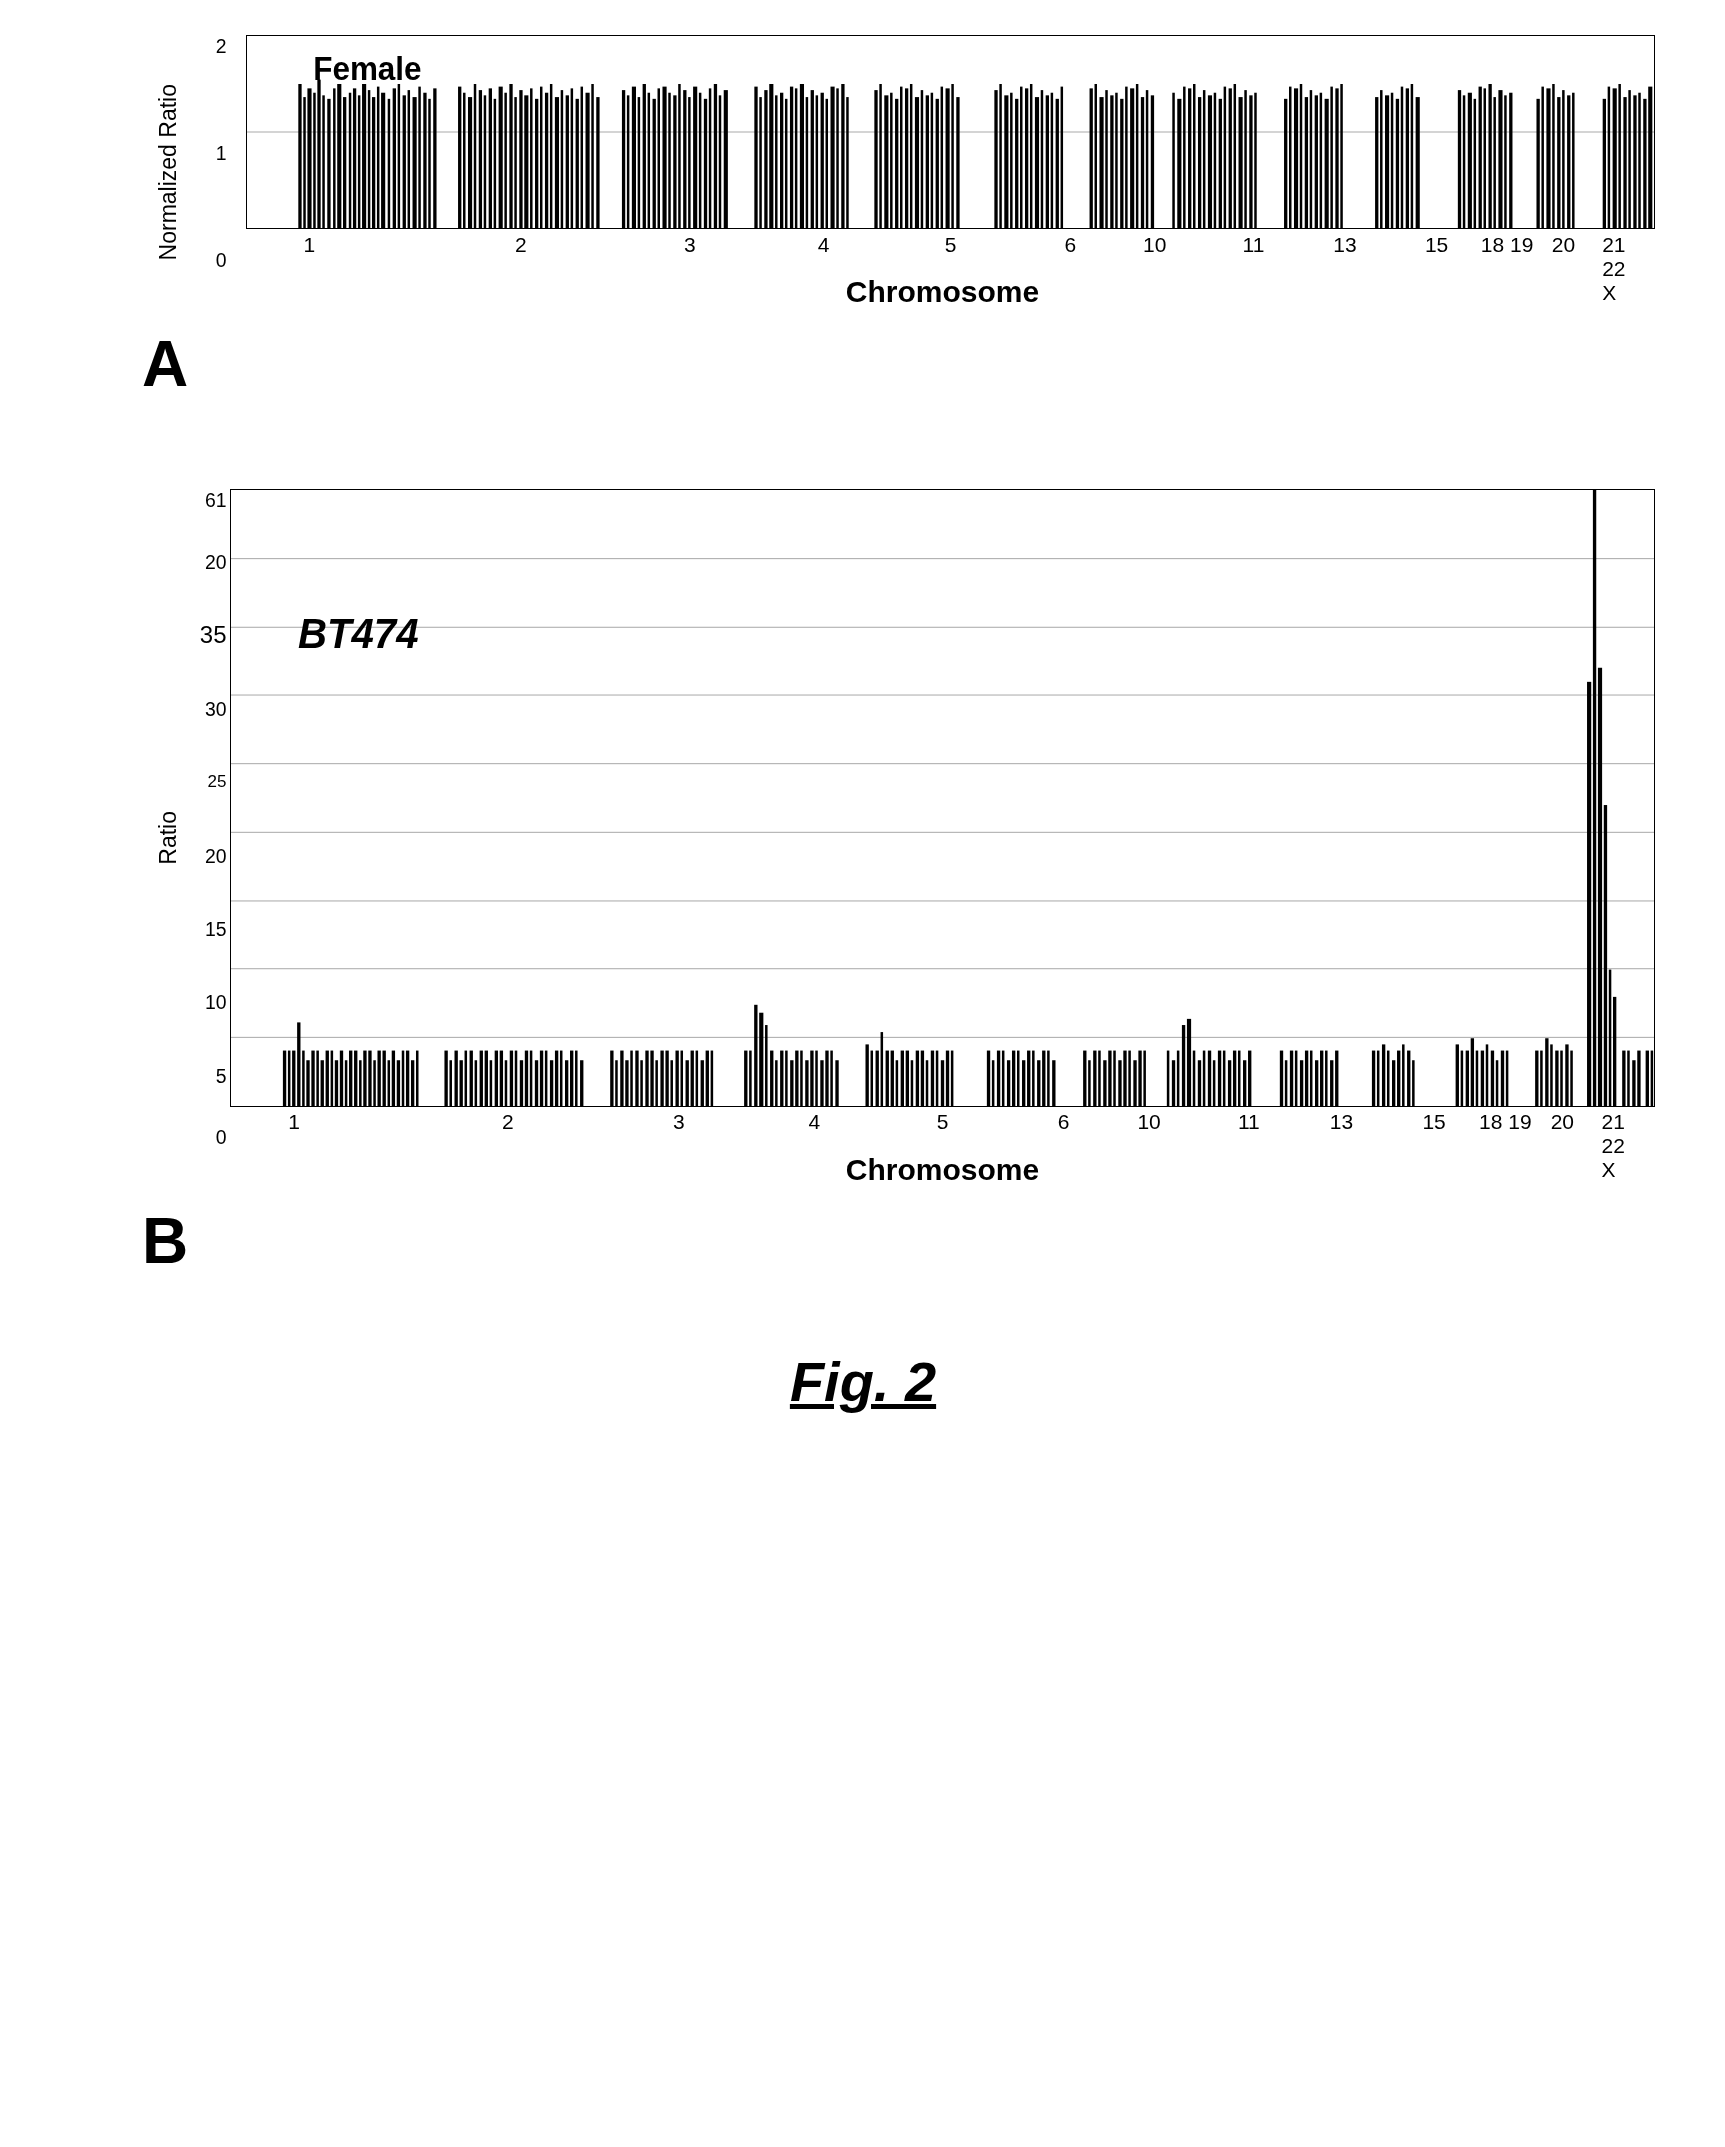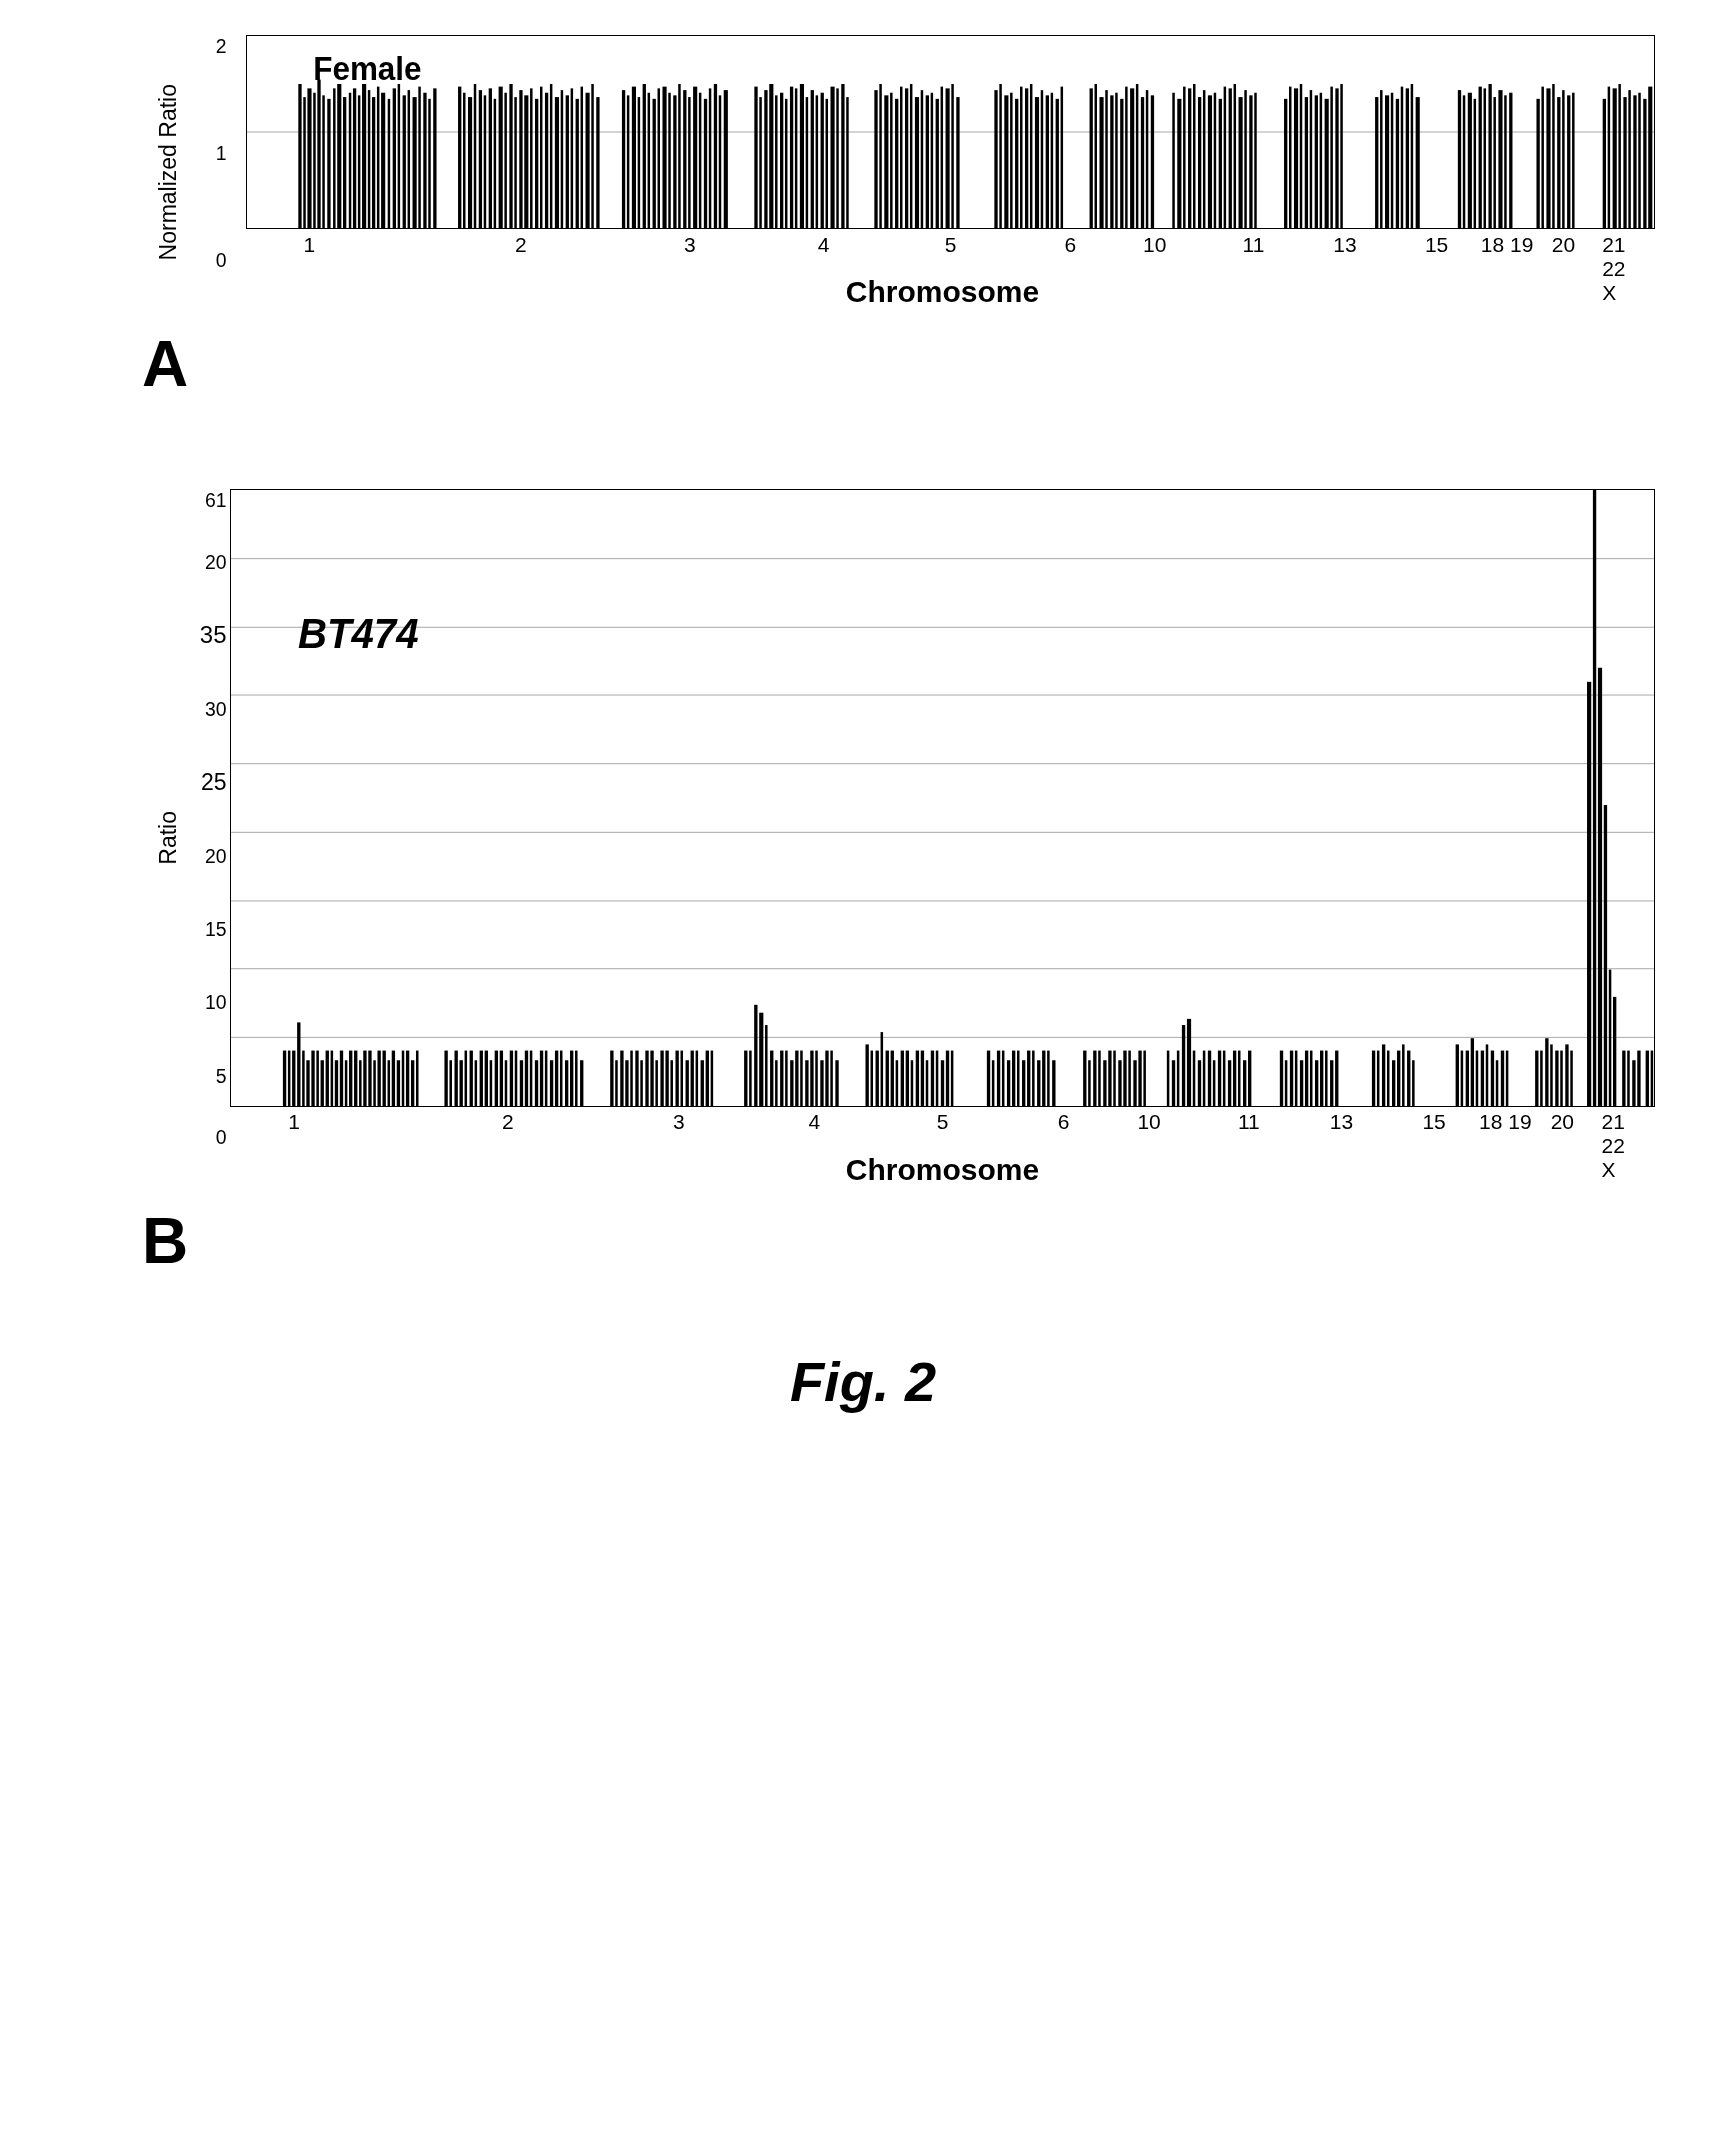--- a/index.html
+++ b/index.html
@@ -316,21 +316,21 @@
 
       <div style="flex:1; position:relative;">
         <div style="display:flex; align-items:stretch;">
 
           <div style="width:35px; position:relative; flex-shrink:0;">
             <div style="position:absolute; bottom:0; right:3.5px; font-size:19.4px;">0</div>
             <div style="position:absolute; bottom:11.1%; right:3.5px; font-size:19.4px; transform:translateY(50%);">5</div>
             <div style="position:absolute; bottom:22.2%; right:3.5px; font-size:19.4px; transform:translateY(50%);">10</div>
             <div style="position:absolute; bottom:33.3%; right:3.5px; font-size:19.4px; transform:translateY(50%);">15</div>
             <div style="position:absolute; bottom:44.4%; right:3.5px; font-size:19.4px; transform:translateY(50%);">20</div>
-            <div style="position:absolute; bottom:55.6%; right:3.5px; font-size:23px; transform:translateY(50%);">25</div>
+            <div style="position:absolute; bottom:55.6%; right:3.5px; font-size:17px; transform:translateY(50%);">25</div>
             <div style="position:absolute; bottom:66.7%; right:3.5px; font-size:19.4px; transform:translateY(50%);">30</div>
             <div style="position:absolute; bottom:77.8%; right:3.5px; font-size:24px; transform:translateY(50%);">35</div>
             <div style="position:absolute; bottom:88.9%; right:3.5px; font-size:19.4px; transform:translateY(50%);">20</div>
             <div style="position:absolute; top:0; right:3.5px; font-size:19.4px;">61</div>
           </div>
           <div style="flex:1; position:relative;">
             <svg width="100%" height="618" viewBox="0 0 1700 700" preserveAspectRatio="none" style="display:block; border:1.8px solid #000;">
               <rect x="0" y="0" width="1700" height="700" fill="white"></rect>
 
               <line x1="0" y1="622" x2="1700" y2="622" stroke="#999" stroke-width="1"></line>
@@ -607,16 +607,16 @@
 
         <div style="text-align:center; font-size:30px; font-weight:bold; margin-top:3.5px; margin-left:35px;">Chromosome</div>
       </div>
     </div>
 
     <div style="margin-top:17.6px;">
       <span style="font-size:64px; font-weight:bold;">B</span>
     </div>
   </div>
 
-  <div style="text-align:center; font-size:56px; font-style:italic; font-weight:bold; margin-top:71px; padding-bottom:53px;">Fig. 2</div>
+  <div style="text-align:center; font-size:56px; font-style:italic; font-weight:bold; margin-top:71px; padding-bottom:53px;text-decoration:underline;">Fig. 2</div>
 
 </div>
 
 
 </body></html>

